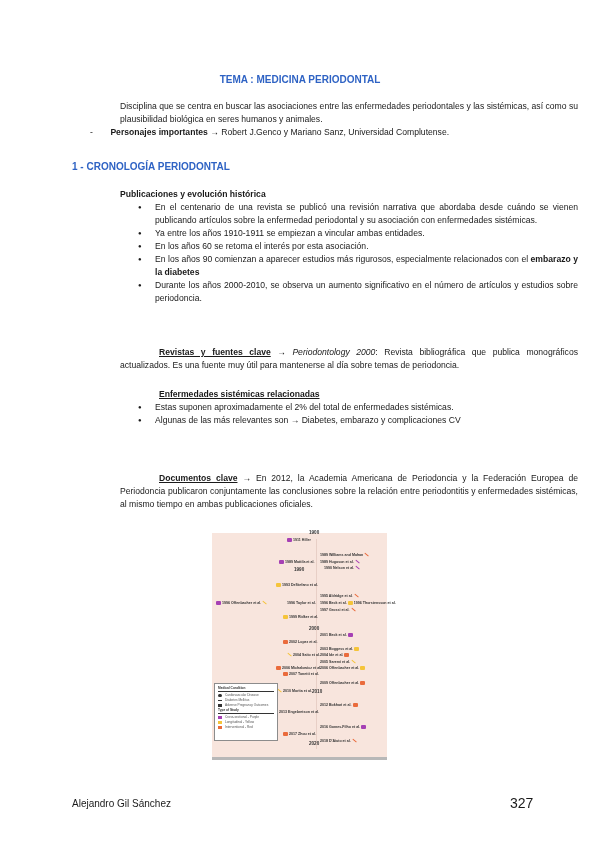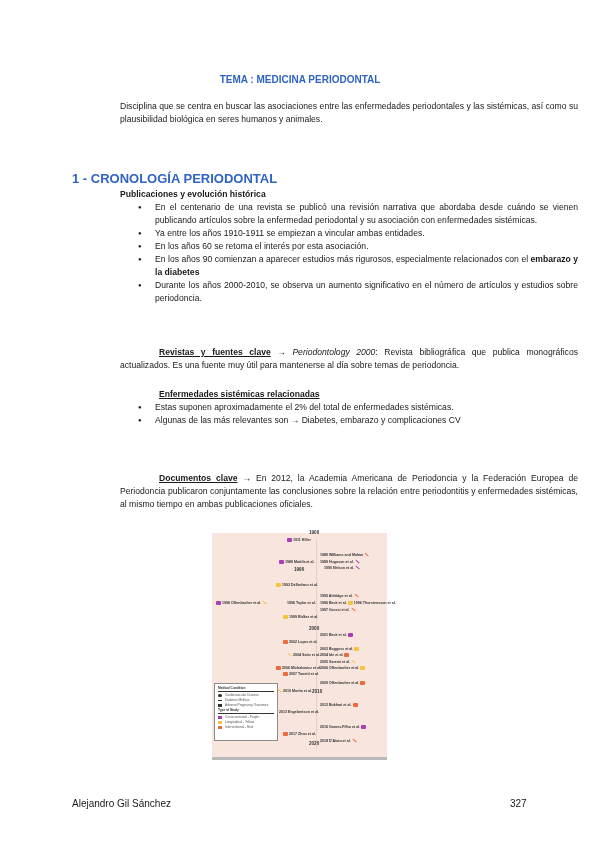--- a/index.html
+++ b/index.html
@@ -4,21 +4,21 @@
 <style>
   * { box-sizing: border-box; margin: 0; padding: 0; }
   html, body { width: 600px; height: 848px; background: #ffffff; }
   body { font-family: "Liberation Sans", sans-serif; color: #1a1a1a; font-size: 8.6px; line-height: 13px; position: relative; overflow: hidden; }
   .page { position: absolute; left: 0; top: 0; width: 600px; height: 848px; }
   .title { position: absolute; top: 73px; left: 0; width: 600px; text-align: center; color: #2f63c4; font-weight: bold; font-size: 10px; }
   .block { position: absolute; left: 72px; width: 458px; text-align: justify; margin-left: 48px; }
   .intro { top: 100px; }
   .dash-line { position: absolute; top: 126px; left: 90px; width: 440px; }
   .dash-line .dash { display: inline-block; width: 18px; }
-  .section-h { position: absolute; top: 172px; left: 72px; color: #2f63c4; font-weight: bold; font-size: 13px; }
+  .section-h { position: absolute; top: 160px; left: 72px; color: #2f63c4; font-weight: bold; font-size: 10px; }
   .sub-h { font-weight: bold; }
   .u { text-decoration: underline; font-weight: bold; padding-left: 39px; }
   ul.bullets { list-style: none; margin-left: 18px; }
   ul.bullets li { position: relative; padding-left: 17px; text-align: justify; }
   ul.bullets li::before { content: "\25CF"; position: absolute; left: 0; top: 0; font-size: 6px; }
   .pubs { top: 188px; }
   .revistas { top: 346px; }
   .enf { top: 388px; }
   .docs { top: 472px; }
   .figure { position: absolute; left: 212px; top: 533px; width: 175px; height: 227px; background: #f8e5dd; border-bottom: 3px solid #b8b8b8; }
@@ -28,31 +28,37 @@
   .fig-entry b { color: #333; }
   .mk { display: inline-block; width: 5px; height: 4px; border-radius: 1px; vertical-align: middle; margin: 0 1px; }
   .mk.purple { background: #a640b4; }
   .mk.yellow { background: #f5c43a; }
   .mk.red { background: #ea6b3c; }
   .mk.line { width: 5px; height: 1.4px; transform: rotate(40deg); }
   .legend { position: absolute; left: 2px; top: 150px; width: 64px; height: 58px; background: #ffffff; border: 0.8px solid #8c8c8c; padding: 2px 3px; font-size: 3.2px; line-height: 5px; color: #555; }
   .legend .lh { font-weight: bold; color: #333; border-bottom: 0.5px solid #333; margin-bottom: 1px; }
   .legend .sw { display: inline-block; width: 4px; height: 3px; margin-right: 3px; vertical-align: middle; }
   .footer-l { position: absolute; top: 797px; left: 72px; font-size: 10px; }
-  .footer-r { position: absolute; top: 797px; left: 510px; font-size: 10px; }
+  .footer-r { position: absolute; top: 797px; left: 510px; font-size: 14px; }
 </style>
 </head>
 <body>
 
 <div class="page">
 
   <div class="title">TEMA : MEDICINA PERIODONTAL</div>
 
   <p class="block intro">Disciplina que se centra en buscar las asociaciones entre las enfermedades periodontales y las sistémicas, así como su plausibilidad biológica en seres humanos y animales.</p>
 
+  <div class="dash-line">
+    <span class="dash">-</span>
+    <b>Personajes importantes</b>
+    <span>→</span>
+    <span>Robert J.Genco y Mariano Sanz, Universidad Complutense.</span>
+  </div>
 
   <div class="section-h">1 - CRONOLOGÍA PERIODONTAL</div>
 
   <div class="block pubs">
     <div class="sub-h">Publicaciones y evolución histórica</div>
     <ul class="bullets">
       <li>En el centenario de una revista se publicó una revisión narrativa que abordaba desde cuándo se vienen publicando artículos sobre la enfermedad periodontal y su asociación con enfermedades sistémicas.</li>
       <li>Ya entre los años 1910-1911 se empiezan a vincular ambas entidades.</li>
       <li>En los años 60 se retoma el interés por esta asociación.</li>
       <li><span>En los años 90 comienzan a aparecer estudios más rigurosos, especialmente relacionados con el</span> <b>embarazo y la diabetes</b></li>

